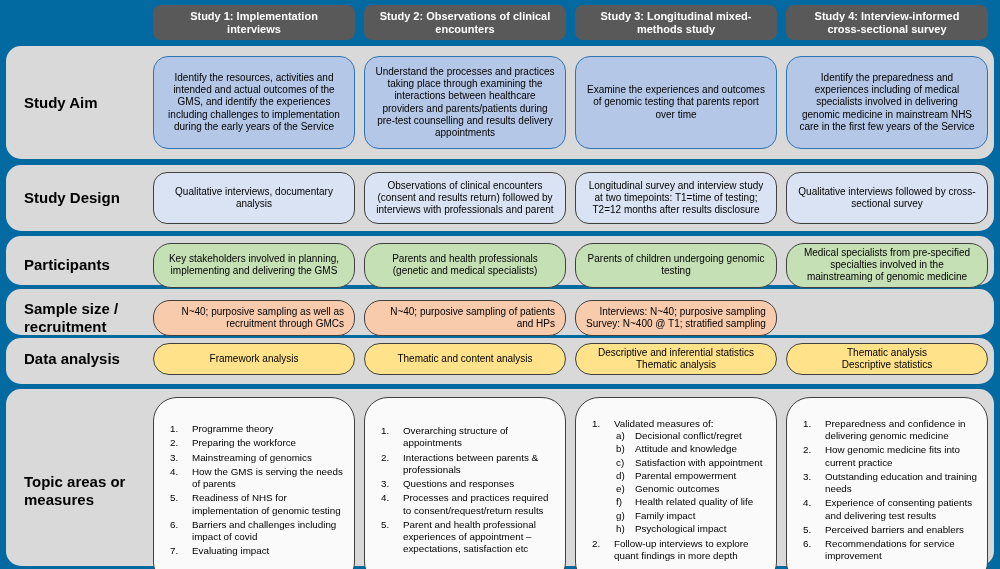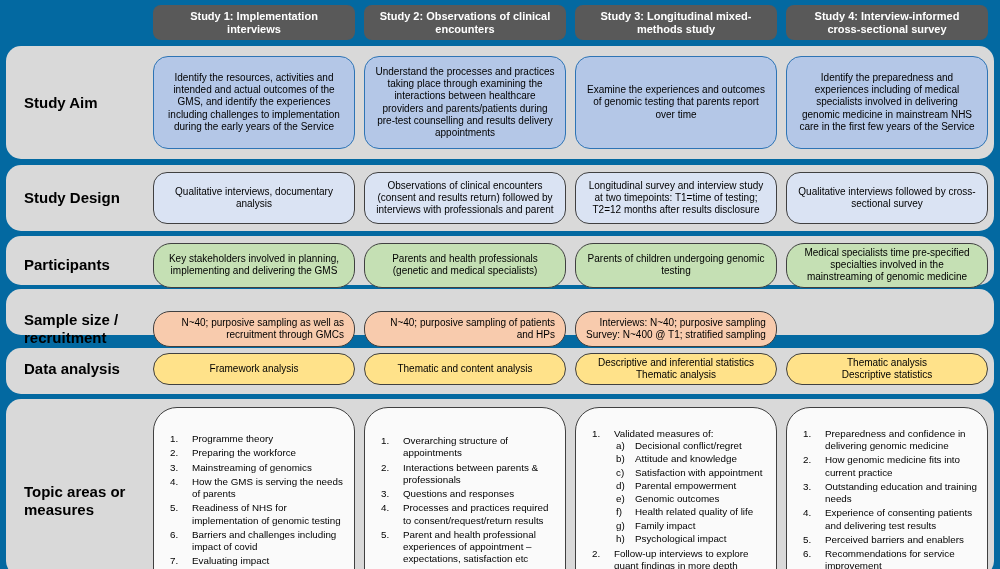--- a/index.html
+++ b/index.html
@@ -25,21 +25,21 @@
   }
   
   .band {
     background:#d9d9d9; border-radius:15px;
     padding:7px 6px; box-sizing:border-box;
     align-items:stretch;
   }
   .row-aim          { height:113px; margin-bottom:6px; padding-top:10px; padding-bottom:10px; }
   .row-design       { height:66px;  margin-bottom:5px; }
   .row-participants { height:49px;  margin-bottom:4px; }
-  .row-sample       { height:46px;  margin-bottom:13px; padding-top:22px; padding-bottom:5px; }
+  .row-sample       { height:46px;  margin-bottom:3px; padding-top:11px; padding-bottom:5px; }
   .row-analysis     { height:46px;  margin-bottom:5px; padding-top:5px; padding-bottom:22px; }
   .row-topics       { height:177px; padding-top:8px; padding-bottom:8px; }
   .row-label {
     display:flex; align-items:center;
     font-weight:bold; font-size:15px; line-height:1.2;
     padding-left:12px; box-sizing:border-box;
   }
   
   .box {
     border:1px solid #404040; box-sizing:border-box;
@@ -90,21 +90,21 @@
     <div class="box design">Observations of clinical encounters (consent and results return) followed by interviews with professionals and parent</div>
     <div class="box design">Longitudinal survey and interview study at two timepoints: T1=time of testing; T2=12 months after results disclosure</div>
     <div class="box design">Qualitative interviews followed by cross-sectional survey</div>
   </div>
 
   <div class="grid band row-participants">
     <div class="row-label">Participants</div>
     <div class="box participants">Key stakeholders involved in planning, implementing and delivering the GMS</div>
     <div class="box participants">Parents and health professionals (genetic and medical specialists)</div>
     <div class="box participants">Parents of children undergoing genomic testing</div>
-    <div class="box participants">Medical specialists time pre-specified specialties involved in the mainstreaming of genomic medicine</div>
+    <div class="box participants">Medical specialists from pre-specified specialties involved in the mainstreaming of genomic medicine</div>
   </div>
 
   <div class="grid band row-sample">
     <div class="row-label">Sample size / recruitment</div>
     <div class="box sample">N~40; purposive sampling as well as recruitment through GMCs</div>
     <div class="box sample">N~40; purposive sampling of patients and HPs</div>
     <div class="box sample">Interviews: N~40; purposive sampling
 Survey: N~400 @ T1; stratified sampling</div>
   </div>
 

